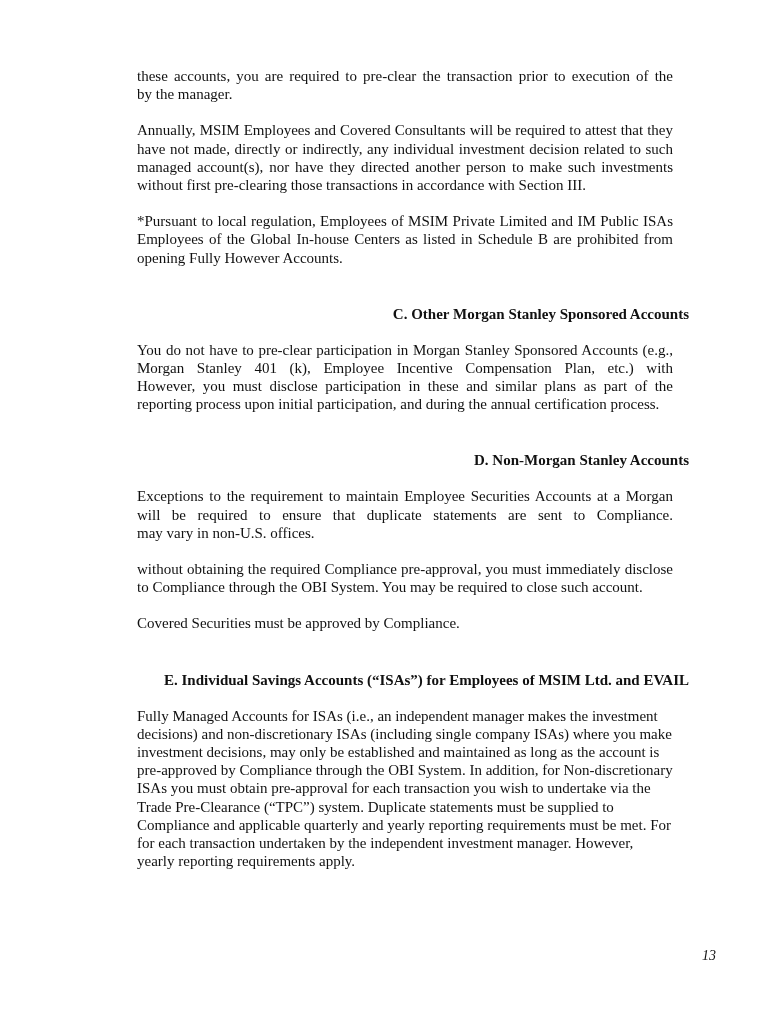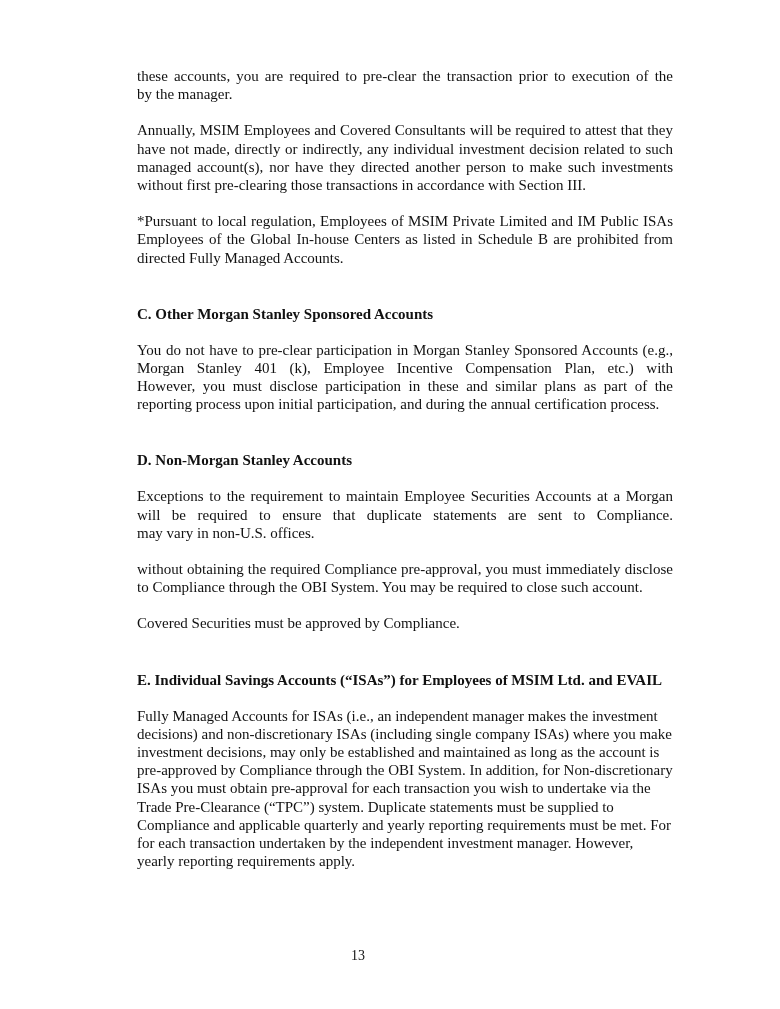--- a/index.html
+++ b/index.html
@@ -3,22 +3,22 @@
 <meta charset="utf-8">
 <style>
   html, body { margin: 0; padding: 0; background: #ffffff; }
   body { width: 780px; height: 1009px; position: relative; overflow: hidden;
          font-family: "Liberation Serif", "DejaVu Serif", serif; color: #111; }
   .page { position: absolute; left: 137px; top: 67px; width: 552px; }
   .line { font-size: 15px; line-height: 18.2px; height: 18.2px; white-space: nowrap; }
   .just { text-align: justify; text-align-last: justify; white-space: normal; overflow: hidden; }
   .para { margin: 0 16px 18px 0; }
   .heading { font-weight: bold; font-size: 15px; line-height: 18px; margin: 0 0 18px 0; }
-  .gap-before { margin-top: 38px; }
-  .pagenum { position: absolute; left: 0; width: 716px; top: 948px; text-align: center; font-size: 14px; }
+  .gap-before { margin-top: 38px; text-align: right; }
+  .pagenum { position: absolute; left: 0; width: 716px; top: 948px; text-align: right; font-size: 14px; font-style: italic; }
 </style>
 </head>
 <body>
 
 <div class="page">
 
   <div class="para">
     <div class="line just">these accounts, you are required to pre-clear the transaction prior to execution of the trade</div>
     <div class="line">by the manager.</div>
   </div>
@@ -26,21 +26,21 @@
   <div class="para">
     <div class="line just">Annually, MSIM Employees and Covered Consultants will be required to attest that they</div>
     <div class="line just">have not made, directly or indirectly, any individual investment decision related to such</div>
     <div class="line just">managed account(s), nor have they directed another person to make such investments</div>
     <div class="line">without first pre-clearing those transactions in accordance with Section III.</div>
   </div>
 
   <div class="para">
     <div class="line just">*Pursuant to local regulation, Employees of MSIM Private Limited and IM Public ISAs</div>
     <div class="line just">Employees of the Global In-house Centers as listed in Schedule B are prohibited from</div>
-    <div class="line">directed Fully Managed Accounts.</div>
+    <div class="line">opening Fully However Accounts.</div>
   </div>
 
   <div class="heading gap-before">C.  Other Morgan Stanley Sponsored Accounts</div>
 
   <div class="para">
     <div class="line just">You do not have to pre-clear participation in Morgan Stanley Sponsored Accounts (e.g.,</div>
     <div class="line just">Morgan Stanley 401 (k), Employee Incentive Compensation Plan, etc.) with Compliance.</div>
     <div class="line just">However, you must disclose participation in these and similar plans as part of the quarterly</div>
     <div class="line">reporting process upon initial participation, and during the annual certification process.</div>
   </div>

